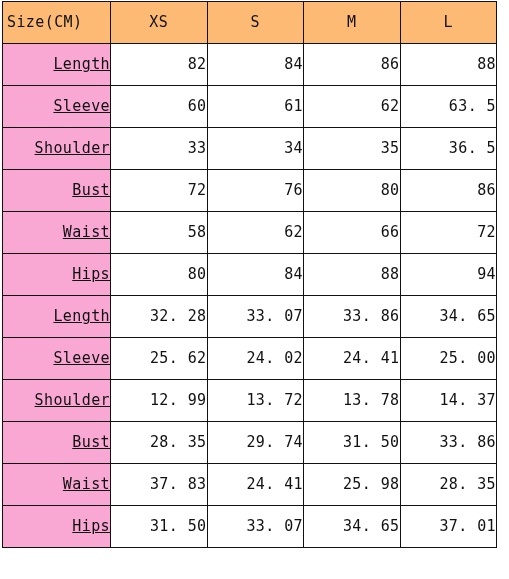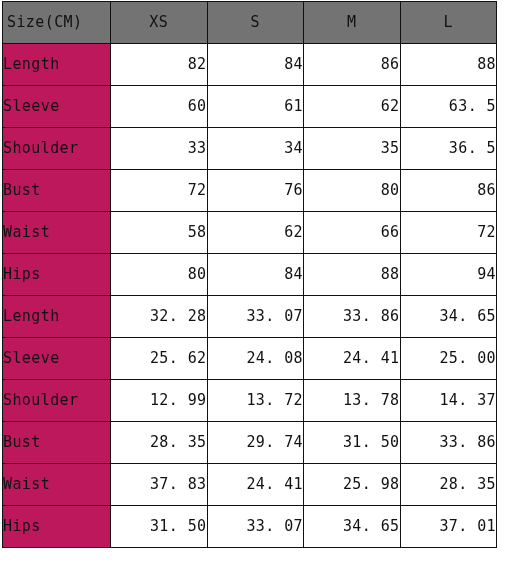--- a/index.html
+++ b/index.html
@@ -38,28 +38,29 @@
     color: #111111;
     white-space: nowrap;
     overflow: hidden;
   }
 
   
   col.c-label { width: 108px; }
   col.c-size  { width: 96.5px; }
 
   td.label-cell {
-    background: #be185d;
-    text-align: left;
+    background: #f9a8d4;
+    text-align: right;
     padding-left: 4px;
     letter-spacing: 0.4px;
+    text-decoration: underline;
   }
 
   td.header-cell {
-    background: #737373;
+    background: #fdba74;
     text-align: center;
     letter-spacing: 0.4px;
   }
 
   td.header-cell.unit-cell {
     text-align: left;
     padding-left: 4px;
   }
 
   td.value-cell {
@@ -133,21 +134,21 @@
         <tr>
           <td class="label-cell">Length</td>
           <td class="value-cell">32. 28</td>
           <td class="value-cell">33. 07</td>
           <td class="value-cell">33. 86</td>
           <td class="value-cell">34. 65</td>
         </tr>
         <tr>
           <td class="label-cell">Sleeve</td>
           <td class="value-cell">25. 62</td>
-          <td class="value-cell">24. 08</td>
+          <td class="value-cell">24. 02</td>
           <td class="value-cell">24. 41</td>
           <td class="value-cell">25. 00</td>
         </tr>
         <tr>
           <td class="label-cell">Shoulder</td>
           <td class="value-cell">12. 99</td>
           <td class="value-cell">13. 72</td>
           <td class="value-cell">13. 78</td>
           <td class="value-cell">14. 37</td>
         </tr>

